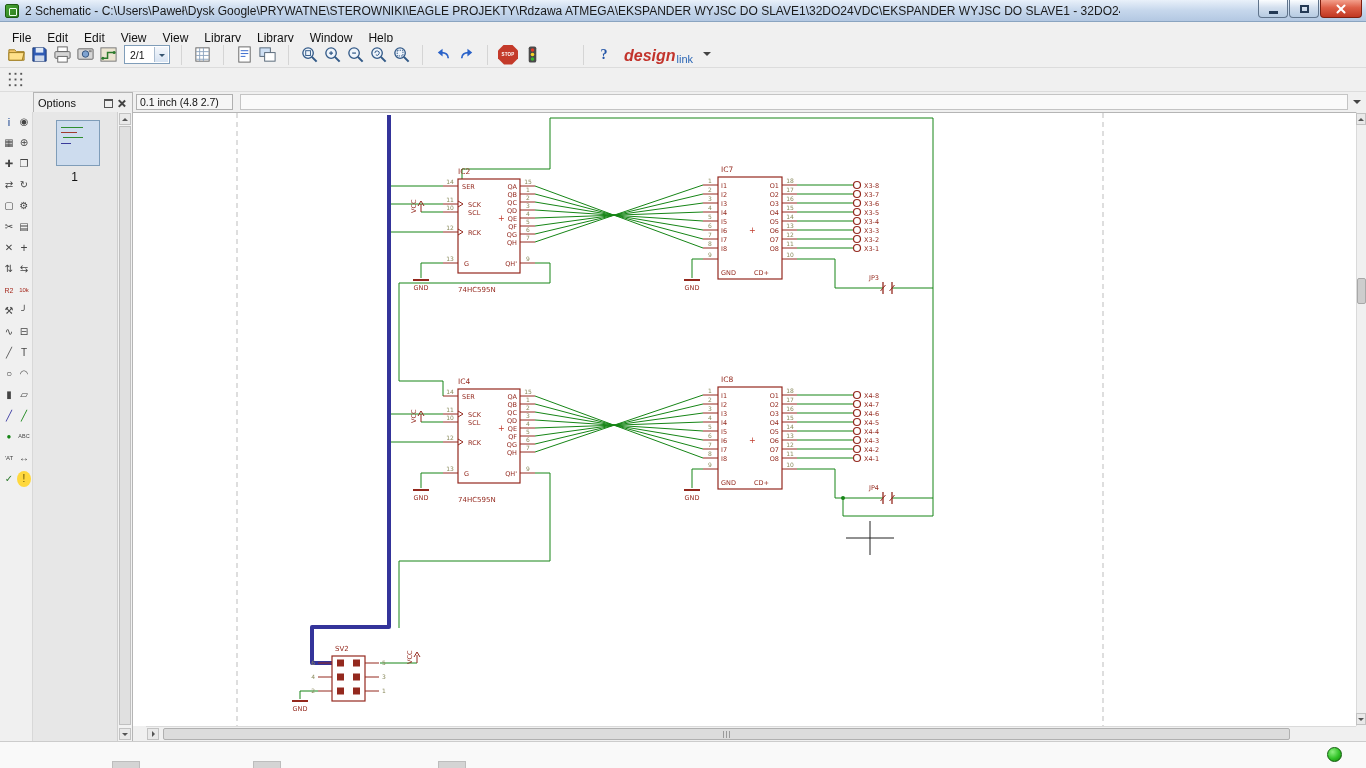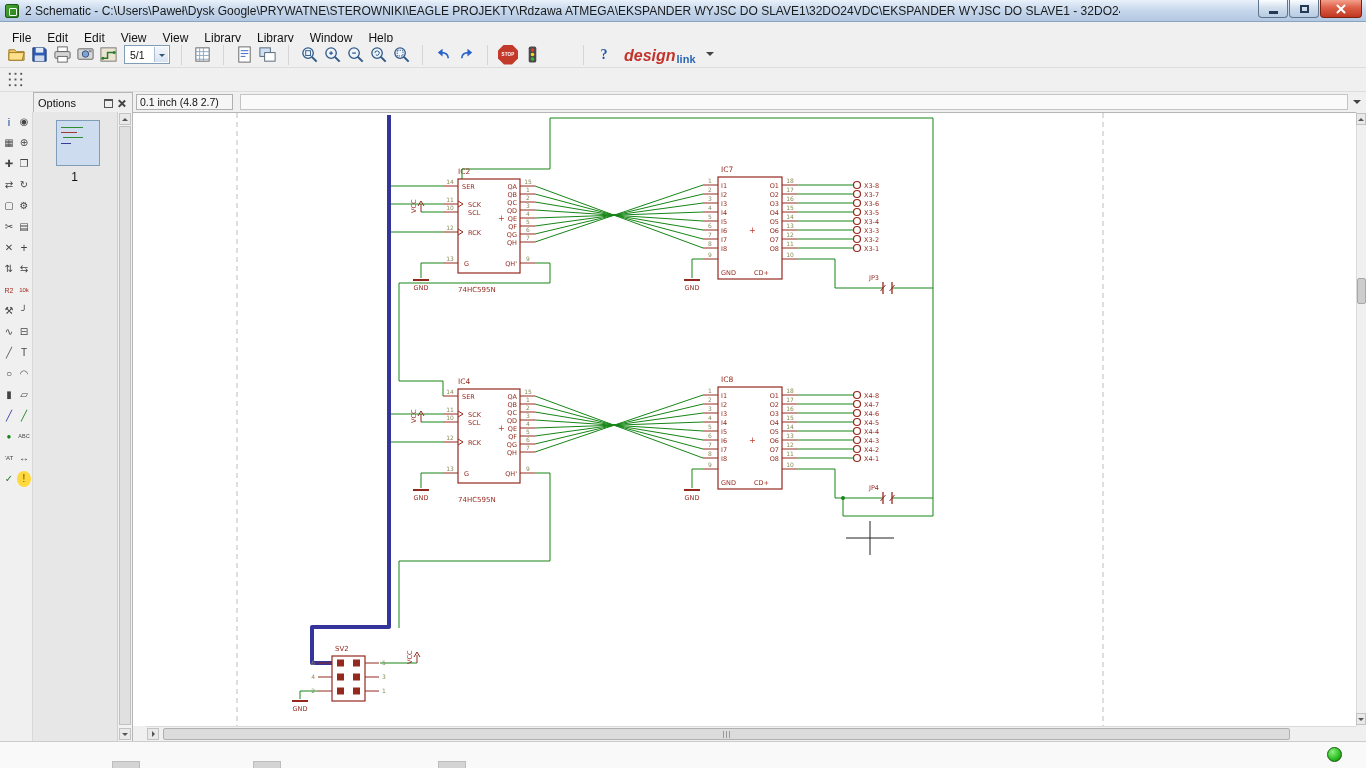--- a/index.html
+++ b/index.html
@@ -39,21 +39,21 @@
   .combo-arrow{position:absolute;right:1px;top:1px;bottom:1px;width:14px;background:linear-gradient(#f4f7fb,#d7e3f2);
     border-left:1px solid #aabccf;display:flex;align-items:center;justify-content:center}
   .combo-arrow:before{content:"";width:0;height:0;border:3.5px solid transparent;border-top-color:#35536f;margin-top:4px}
   .stop-btn{width:20px;height:20px;background:#c43a2a;color:#fff;
     clip-path:polygon(30% 0,70% 0,100% 30%,100% 70%,70% 100%,30% 100%,0 70%,0 30%);
     display:flex;align-items:center;justify-content:center;font-size:4.5px;font-weight:bold;margin-right:4px;letter-spacing:.2px}
   .help-btn{width:20px;height:20px;display:flex;align-items:center;justify-content:center;
     color:#2456a8;font-weight:bold;font-size:14px;font-family:"Liberation Serif","DejaVu Serif",serif}
   .designlink{display:flex;align-items:flex-end;margin-left:10px;position:relative;padding-right:20px;height:20px}
   .dl1{color:#c2332b;font-style:italic;font-weight:bold;font-size:16px}
-  .dl2{color:#2b66b5;font-weight:bold;font-size:11px;margin-left:1px}
+  .dl2{color:#2b66b5;font-weight:normal;font-size:11px;margin-left:1px}
   .dl-arrow{position:absolute;right:2px;bottom:5px;width:0;height:0;border:4px solid transparent;border-top-color:#444}
   #toolbar2{position:absolute;left:0;top:68px;width:1366px;height:24px;background:#f0f0f0;
     border-bottom:1px solid #dcdcdc;display:flex;align-items:center;padding-left:5px}
 
   
   #cmdbar{position:absolute;left:0;top:92px;width:1366px;height:20px;background:#f0f0f0}
   #sheets-tab{position:absolute;left:33px;top:0;width:100px;height:20px;background:#efefef;
     border:1px solid #b5b5b5;border-bottom:none;display:flex;align-items:center;padding:0 4px;font-size:11px}
   #sheets-tab .spacer{flex:1}
   .tab-btn{width:12px;height:12px;margin-left:2px;position:relative}
@@ -224,21 +224,21 @@
   <svg class="tbicon" viewBox="0 0 20 20">
       <use href="#sym-print"></use>
     </svg>
   <svg class="tbicon" viewBox="0 0 20 20">
       <use href="#sym-cam"></use>
     </svg>
   <svg class="tbicon" viewBox="0 0 20 20">
       <use href="#sym-board"></use>
     </svg>
   <div class="combo">
-    <span>5/1</span>
+    <span>2/1</span>
     <span class="combo-arrow"></span>
   </div>
   <span class="tb-sep"></span>
   <svg class="tbicon" viewBox="0 0 20 20">
       <use href="#sym-use"></use>
     </svg>
   <span class="tb-sep"></span>
   <svg class="tbicon" viewBox="0 0 20 20">
       <use href="#sym-script"></use>
     </svg>

